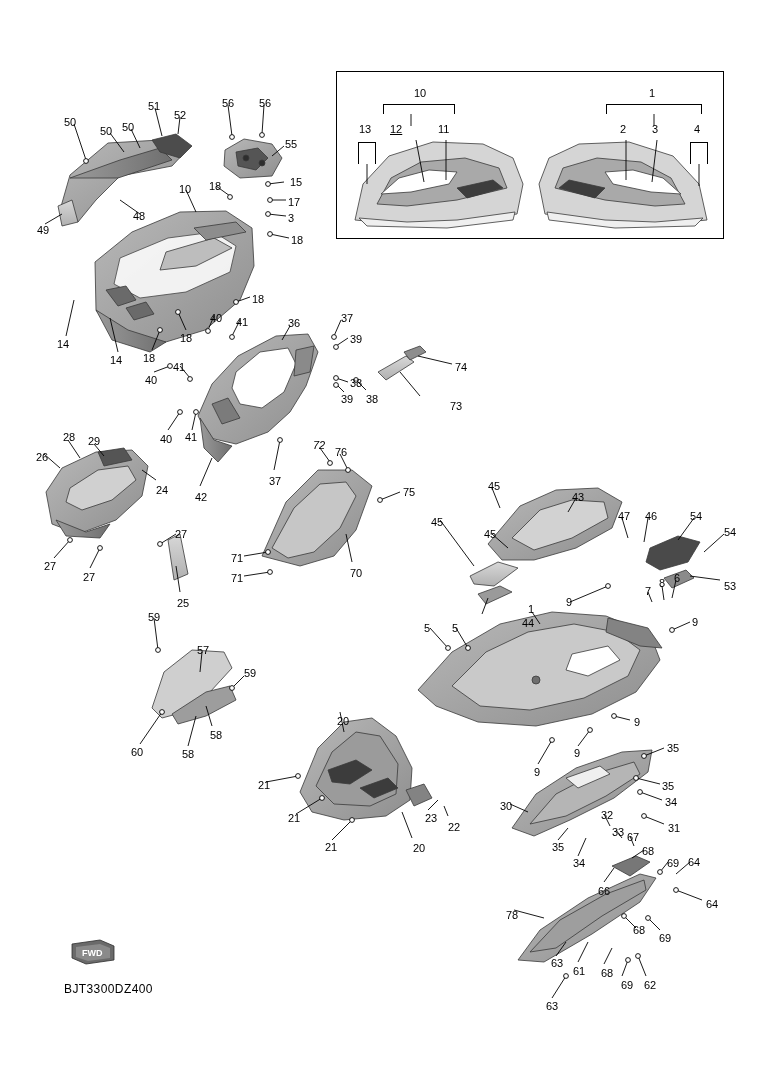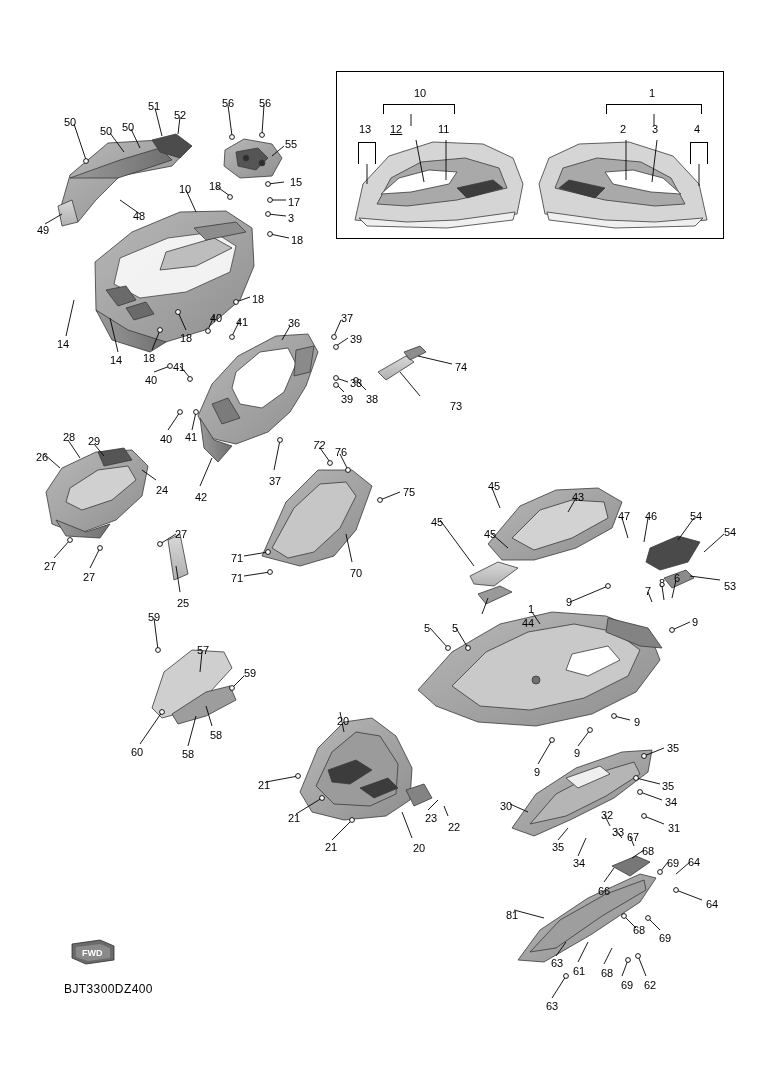--- a/index.html
+++ b/index.html
@@ -480,21 +480,21 @@
       <div class="lbl" style="left: 601px; top: 810px;">32</div>
       <div class="lbl" style="left: 612px; top: 827px;">33</div>
       <div class="lbl" style="left: 627px; top: 832px;">67</div>
       <div class="lbl" style="left: 552px; top: 842px;">35</div>
       <div class="lbl" style="left: 573px; top: 858px;">34</div>
       <div class="lbl" style="left: 642px; top: 846px;">68</div>
       <div class="lbl" style="left: 598px; top: 886px;">66</div>
       <div class="lbl" style="left: 667px; top: 858px;">69</div>
       <div class="lbl" style="left: 688px; top: 857px;">64</div>
       <div class="lbl" style="left: 706px; top: 899px;">64</div>
-      <div class="lbl" style="left: 506px; top: 910px;">81</div>
+      <div class="lbl" style="left: 506px; top: 910px;">78</div>
       <div class="lbl" style="left: 633px; top: 925px;">68</div>
       <div class="lbl" style="left: 659px; top: 933px;">69</div>
       <div class="lbl" style="left: 573px; top: 966px;">61</div>
       <div class="lbl" style="left: 601px; top: 968px;">68</div>
       <div class="lbl" style="left: 621px; top: 980px;">69</div>
       <div class="lbl" style="left: 644px; top: 980px;">62</div>
       <div class="lbl" style="left: 551px; top: 958px;">63</div>
       <div class="lbl" style="left: 546px; top: 1001px;">63</div>
     </div>
 

